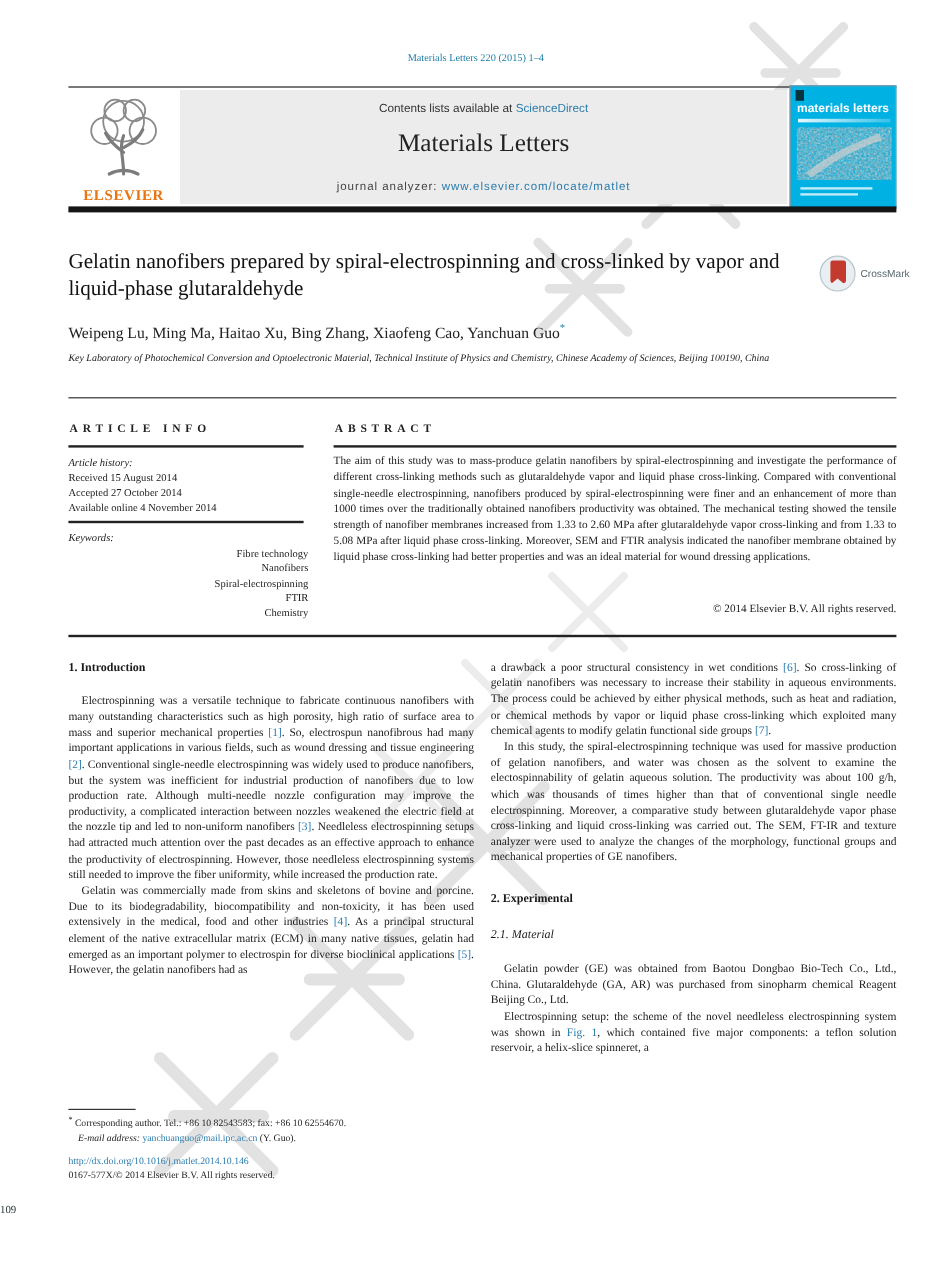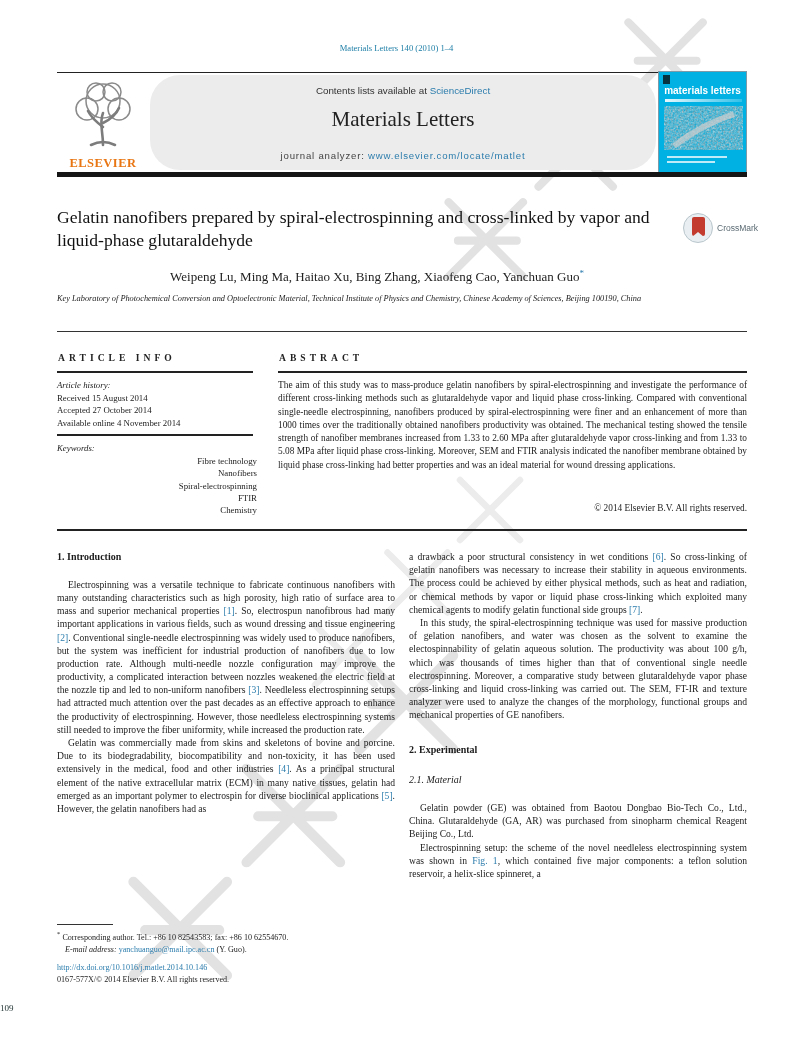--- a/index.html
+++ b/index.html
@@ -11,40 +11,40 @@
   .abs{position:absolute;}
   a,.link{color:#2b7cac;text-decoration:none;cursor:pointer;}
   .cite{color:#2b7cac;}
   
   .journal-ref{top:43px;left:0;width:793px;text-align:center;font-size:8.6px;color:#1d7ea6;}
   
   .header-topline{top:72px;left:57px;width:690px;height:1px;background:#222;}
   .header{top:74px;left:57px;width:690px;height:97px;}
   .elsevier-block{position:absolute;left:0;top:1px;width:92px;height:96px;text-align:center;}
   .elsevier-word{position:absolute;left:0;bottom:0;width:100%;font-size:12.5px;font-weight:bold;color:#e87511;letter-spacing:.5px;font-family:"Liberation Serif",serif;}
-  .headbox{position:absolute;left:93px;top:1px;width:506px;height:95px;background:#ececec;text-align:center;border-radius:30px;}
+  .headbox{position:absolute;left:93px;top:1px;width:506px;height:95px;background:#ececec;text-align:center;}
   .contents-line{position:absolute;top:10px;width:100%;font-size:9.8px;font-family:"Liberation Sans",sans-serif;color:#333;}
   .journal-name{position:absolute;top:32px;width:100%;font-size:21px;color:#222;font-family:"Liberation Serif",serif;}
   .homepage-line{position:absolute;bottom:9px;width:100%;font-size:9.6px;letter-spacing:.8px;font-family:"Liberation Sans",sans-serif;color:#444;}
   .cover{position:absolute;left:601px;top:-3px;width:89px;height:103px;background:#00b1e3;border:1px solid #7d9aa8;box-sizing:border-box;}
   .cover-logo{position:absolute;top:3px;left:4px;width:7px;height:9px;background:#07323f;}
   .cover-title{position:absolute;top:13px;left:0;width:100%;text-align:center;color:#fff;font-size:10px;font-weight:bold;font-family:"Liberation Sans",sans-serif;}
   .cover-band{position:absolute;top:27px;left:6px;width:77px;height:3px;background:linear-gradient(90deg,rgba(255,255,255,.9),rgba(255,255,255,.2));}
   .cover-img{position:absolute;top:34px;left:5px;width:79px;height:44px;overflow:hidden;border:0;}
   .cover-line{position:absolute;left:8px;height:2px;background:rgba(255,255,255,.75);}
   
   .black-bar{top:172px;left:57px;width:690px;height:5px;background:#151515;}
   
   .title{top:206px;left:57px;width:625px;font-size:17.6px;line-height:1.33;color:#111;}
   .crossmark{top:213px;left:683px;width:64px;height:34px;}
   .cm-circle{position:absolute;left:0;top:0;width:30px;height:30px;border-radius:50%;background:#e8eef1;border:1px solid #b9c6cc;box-sizing:border-box;}
   .cm-book{position:absolute;left:9px;top:4px;width:13px;height:19px;background:#c23b2e;border-radius:2px;}
   .cm-notch{position:absolute;left:9px;top:19px;border-left:6.5px solid transparent;border-right:6.5px solid transparent;border-bottom:5px solid #e8eef1;width:0;}
   .cm-text{position:absolute;left:34px;top:10px;font-size:8.5px;color:#5a6a72;font-family:"Liberation Sans",sans-serif;}
-  .authors{top:268px;left:57px;width:640px;font-size:13px;color:#222;text-align:center;}
+  .authors{top:268px;left:57px;width:640px;font-size:13px;color:#222;}
   .authors sup{color:#2b7cac;font-size:9px;}
   .affiliation{top:293px;left:57px;width:640px;font-size:8.3px;font-style:italic;line-height:1.45;color:#222;}
   .rule-affil{top:331px;left:57px;width:690px;height:1px;background:#333;}
   
   .info-heading{top:352px;left:58px;width:200px;font-size:9.6px;font-weight:bold;letter-spacing:4px;color:#222;}
   .info-rule1{top:371px;left:57px;width:196px;height:1.6px;background:#222;}
   .history-label{top:380px;left:57px;font-size:8.8px;font-style:italic;}
   .history{top:392px;left:57px;width:200px;font-size:8.8px;line-height:1.4;}
   .info-rule2{top:434px;left:57px;width:196px;height:1.6px;background:#222;}
   .kw-label{top:443px;left:57px;font-size:8.8px;font-style:italic;}
@@ -91,21 +91,21 @@
     </g>
 
     <g transform="translate(110,640) scale(0.78)">
       <path d="M30,430 L150,310 M30,310 L150,430 M45,372 L140,372"></path>
       <path d="M175,285 L295,165 M175,165 L295,285 M190,226 L285,226"></path>
       <path d="M320,140 L440,20 M320,20 L440,140 M335,82 L430,82"></path>
     </g>
   </g>
 </svg>
 
-<div class="abs journal-ref">Materials Letters 140 (2010) 1–4</div>
+<div class="abs journal-ref">Materials Letters 220 (2015) 1–4</div>
 
 <div class="abs header-topline"></div>
 
 <div class="abs header">
 
   <div class="elsevier-block">
     <svg width="80" height="80" viewBox="0 0 80 80" style="position:absolute;left:6px;top:0;">
       <g fill="none" stroke="#8a8a8a" stroke-width="2">
         <circle cx="40" cy="26" r="17" stroke-width="1.5"></circle>
         <circle cx="24" cy="34" r="11" stroke-width="1.5"></circle>

